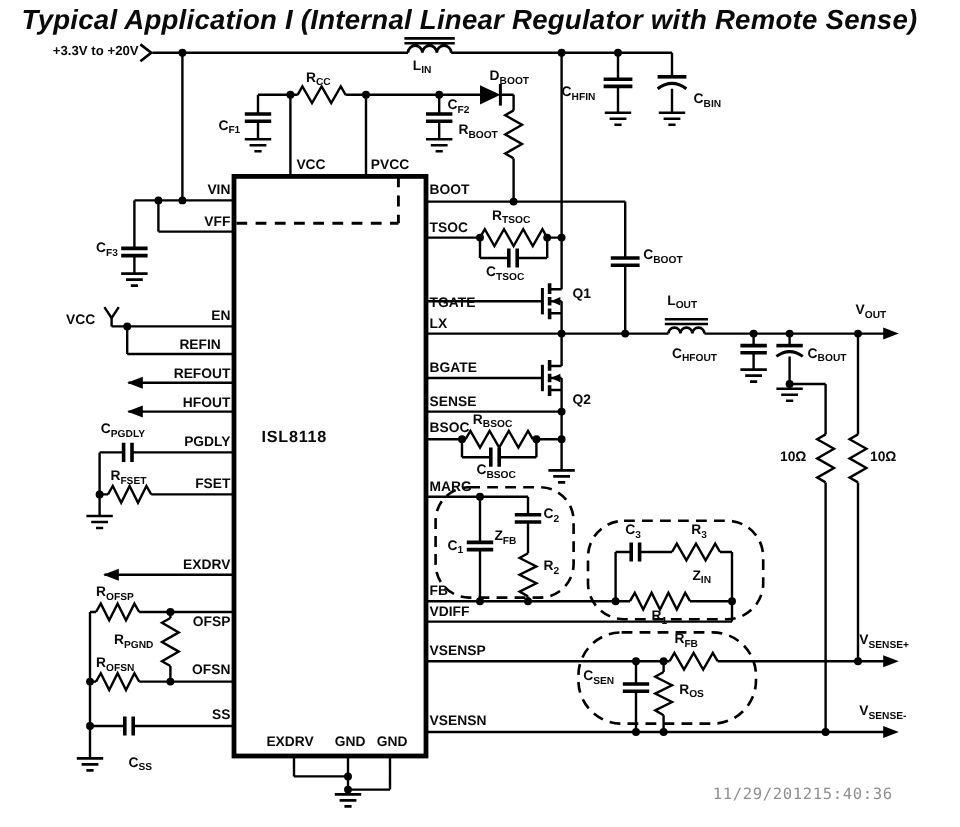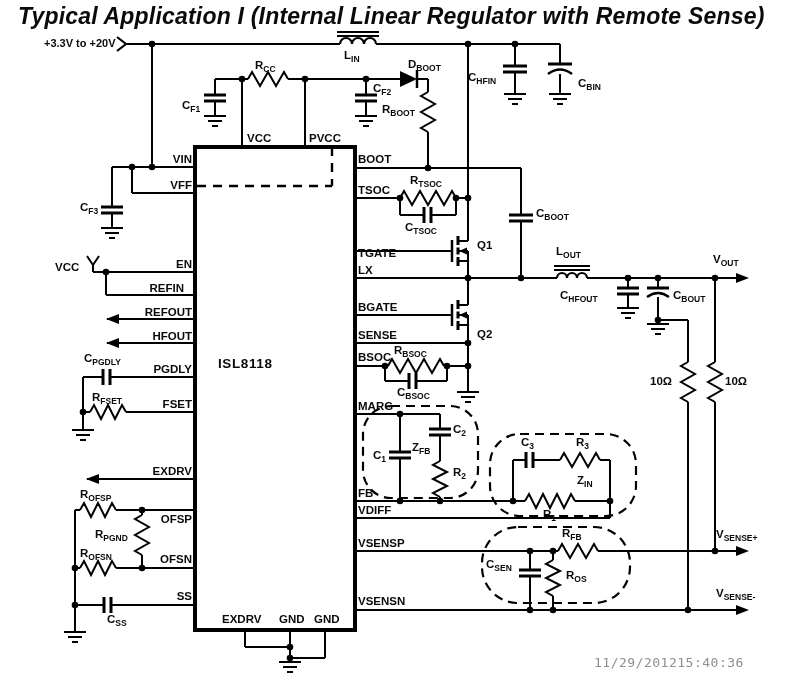--- a/index.html
+++ b/index.html
@@ -243,21 +243,21 @@
 <div class="lbl" style="right:608px;top:513px">OFSP</div>
 <div class="lbl" style="right:608px;top:553px">OFSN</div>
 <div class="lbl" style="right:608px;top:590px">SS</div>
 
 <div class="lbl" style="left:55px;top:261px"><span>VCC</span></div>
 <div class="lbl" style="left:84px;top:352px"><span>C</span><sub>PGDLY</sub></div>
 <div class="lbl" style="left:92px;top:391px"><span>R</span><sub>FSET</sub></div>
 <div class="lbl" style="left:80px;top:488px"><span>R</span><sub>OFSP</sub></div>
 <div class="lbl" style="left:95px;top:528px"><span>R</span><sub>PGND</sub></div>
 <div class="lbl" style="left:80px;top:547px"><span>R</span><sub>OFSN</sub></div>
-<div class="lbl" style="left:107px;top:613px"><span>C</span><sub>SS</sub></div>
+<div class="lbl" style="left:107px;top:630px"><span>C</span><sub>SS</sub></div>
 
 <div class="lbl" style="left:222px;top:613px">EXDRV</div>
 <div class="lbl" style="left:279px;top:613px">GND</div>
 <div class="lbl" style="left:314px;top:613px">GND</div>
 
 <div class="lbl" style="left:358px;top:153px">BOOT</div>
 <div class="lbl" style="left:358px;top:184px">TSOC</div>
 <div class="lbl" style="left:358px;top:247px">TGATE</div>
 <div class="lbl" style="left:358px;top:264px">LX</div>
 <div class="lbl" style="left:358px;top:301px">BGATE</div>

